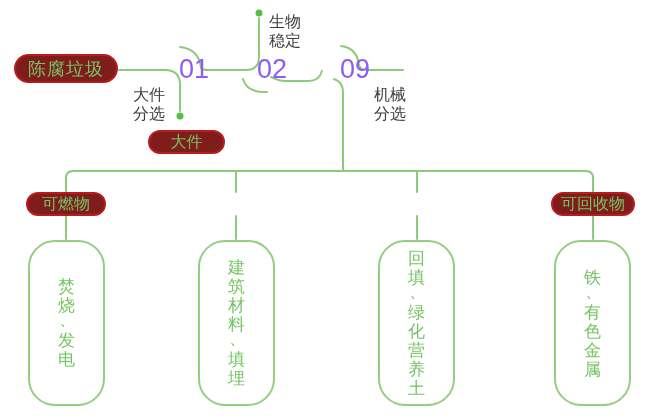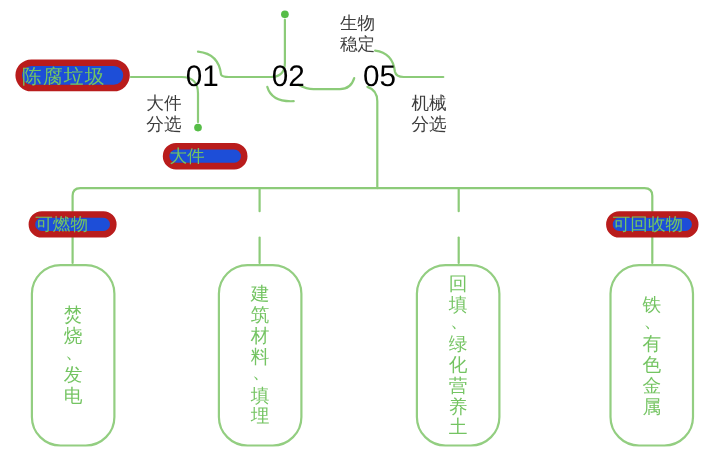--- a/index.html
+++ b/index.html
@@ -3,29 +3,29 @@
 <meta charset="utf-8">
 <style>
   html,body{margin:0;padding:0;background:#ffffff;}
   .canvas{
     position:relative;width:648px;height:416px;background:#ffffff;overflow:hidden;
     font-family:"Liberation Sans","DejaVu Sans",sans-serif;
   }
   .canvas svg{position:absolute;left:0;top:0;}
   .pill{
     position:absolute;box-sizing:border-box;
-    border:6px solid #b91c1c;border-radius:16px;
-    display:flex;align-items:center;
-    color:#74c462;background:#1d4ed8;
+    border:2px solid #b91c1c;border-radius:16px;
+    display:flex;align-items:center;justify-content:center;
+    color:#74c462;background:#7f1d1d;
   }
   .pill-src{left:14px;top:54px;width:104px;height:29px;font-size:18px;letter-spacing:1px;}
   .pill-sm{height:24px;font-size:16px;border-radius:13px;}
   .stepnum{
-    position:absolute;top:54px;width:36px;text-align:right;
-    font-size:27px;color:#000000;
+    position:absolute;top:54px;width:36px;text-align:left;
+    font-size:27px;color:#8b5cf6;margin-left:16px;
   }
   .plabel{
     position:absolute;width:40px;font-size:16px;line-height:1.2;
     color:#3d3d3d;word-break:break-all;
   }
   .tallrect{
     position:absolute;top:240px;width:77px;height:166px;box-sizing:border-box;
     border:2px solid #93ce81;border-radius:27px;background:#ffffff;
     display:flex;align-items:center;justify-content:center;
   }
@@ -68,24 +68,24 @@
     <circle cx="180" cy="116" r="3.5" fill="#56bd47"></circle>
     <circle cx="259" cy="13" r="3.5" fill="#56bd47"></circle>
   </svg>
 
   <div class="pill pill-src">
     <span>陈腐垃圾</span>
   </div>
 
   <div class="stepnum" style="left:163px;">01</div>
   <div class="stepnum" style="left:241px;">02</div>
-  <div class="stepnum" style="left:324px;">05</div>
+  <div class="stepnum" style="left:324px;">09</div>
 
   <div class="plabel" style="left:133px;top:85px;">大件分选</div>
-  <div class="plabel" style="left:269px;top:12px;margin-left:40px;">生物稳定</div>
+  <div class="plabel" style="left:269px;top:12px;">生物稳定</div>
   <div class="plabel" style="left:374px;top:85px;">机械分选</div>
 
   <div class="pill pill-sm" style="left:148px;top:130px;width:77px;">
     <span>大件</span>
   </div>
 
   <div class="pill pill-sm" style="left:26px;top:192px;width:80px;">
     <span>可燃物</span>
   </div>
   <div class="pill pill-sm" style="left:551px;top:192px;width:84px;">

